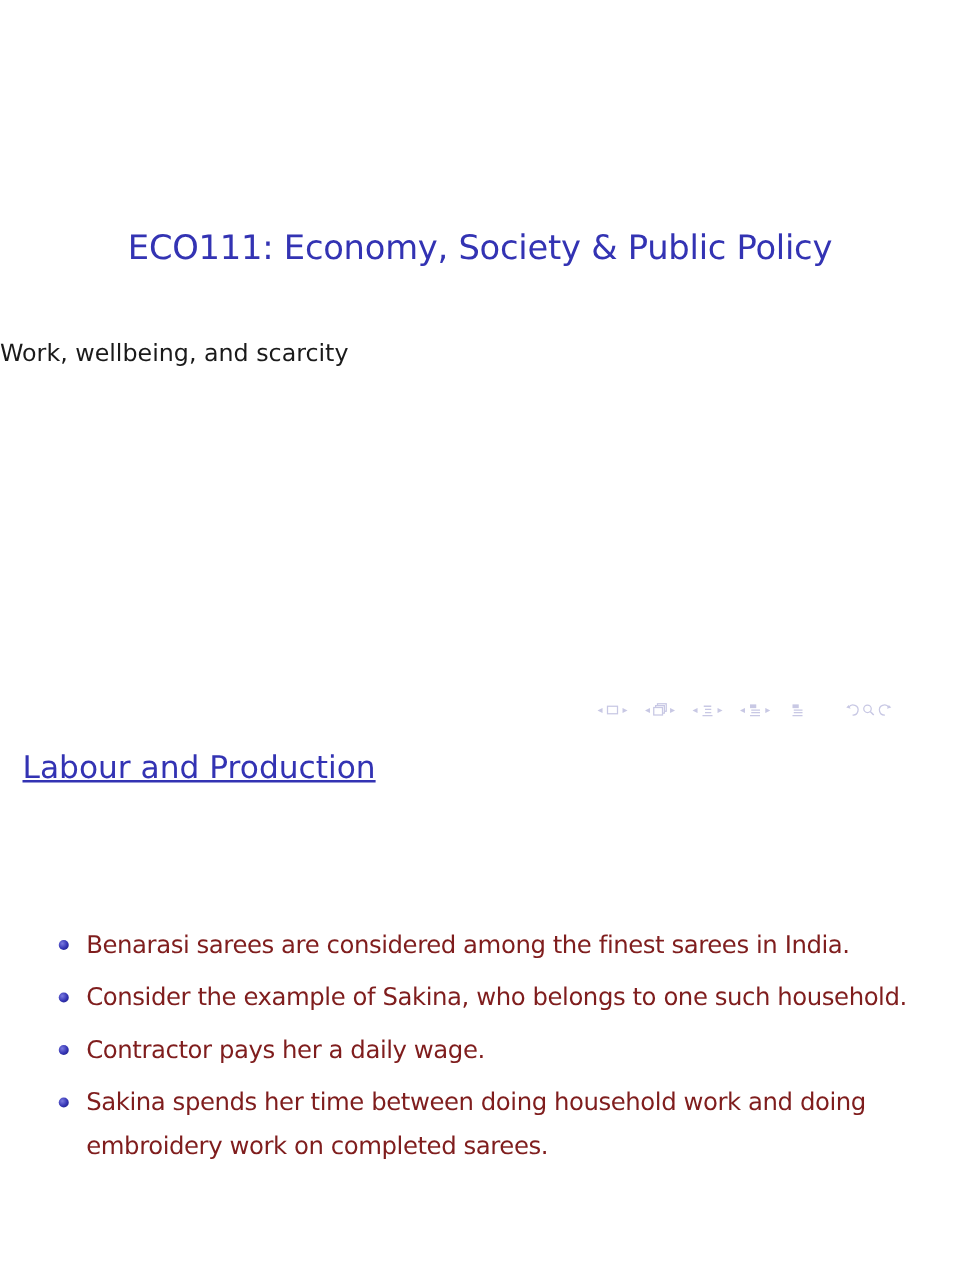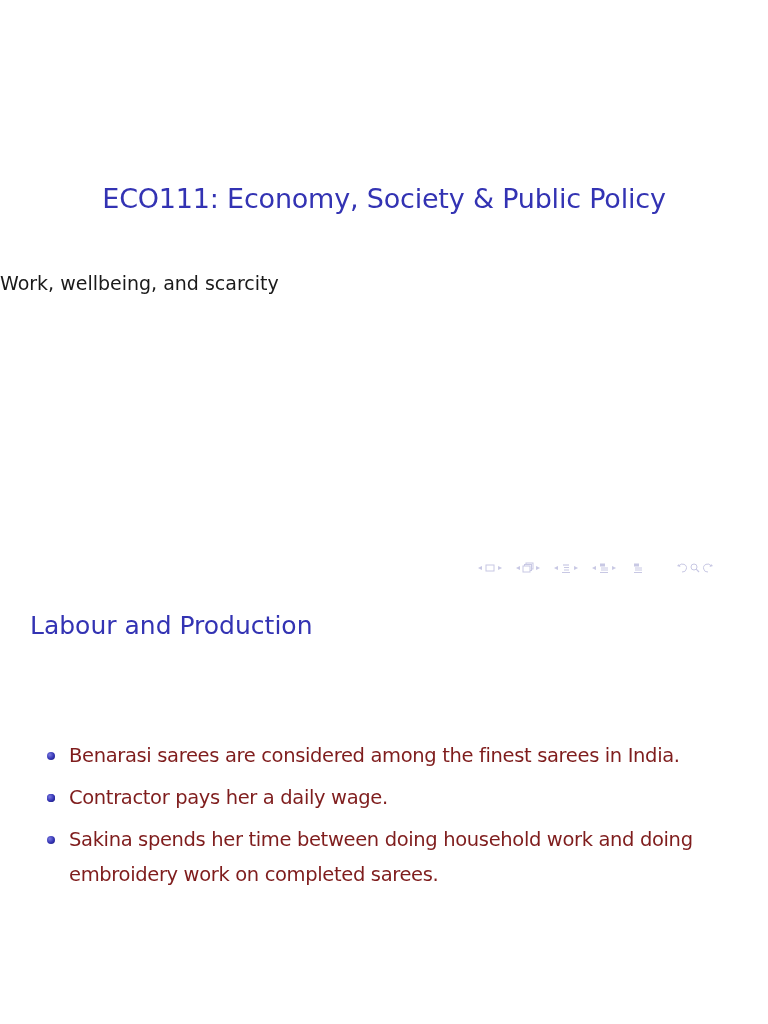--- a/index.html
+++ b/index.html
@@ -192,29 +192,30 @@
         <svg width="12" height="12" viewBox="0 0 12 12">
           <path d="M9 4 A4 4 0 1 0 6 10" fill="none" stroke="#c8c8e4" stroke-width="1"></path>
           <path d="M11 4 L9 2 L7.5 5 Z" fill="#c8c8e4"></path>
         </svg>
       </span>
     </div>
   </nav>
 </section>
 
 <section class="slide" id="slide-2">
-  <h2 class="frame-title" style="margin:12px;font-weight:normal;">Labour and Production</h2>
+  <h2 class="frame-title" style="margin:0;font-weight:normal;text-decoration:underline;">Labour and Production</h2>
 
   <ul class="bullets">
     <li class="bullet-item">
       <span class="bullet-dot"></span>
       <span>Benarasi sarees are considered among the finest sarees in India.</span>
     </li>
     <li class="bullet-item">
       <span class="bullet-dot"></span>
+      <span>Consider the example of Sakina, who belongs to one such household.</span>
     </li>
     <li class="bullet-item">
       <span class="bullet-dot"></span>
       <span>Contractor pays her a daily wage.</span>
     </li>
     <li class="bullet-item">
       <span class="bullet-dot"></span>
       <span>Sakina spends her time between doing household work and doing embroidery work on completed sarees.</span>
     </li>
   </ul>

